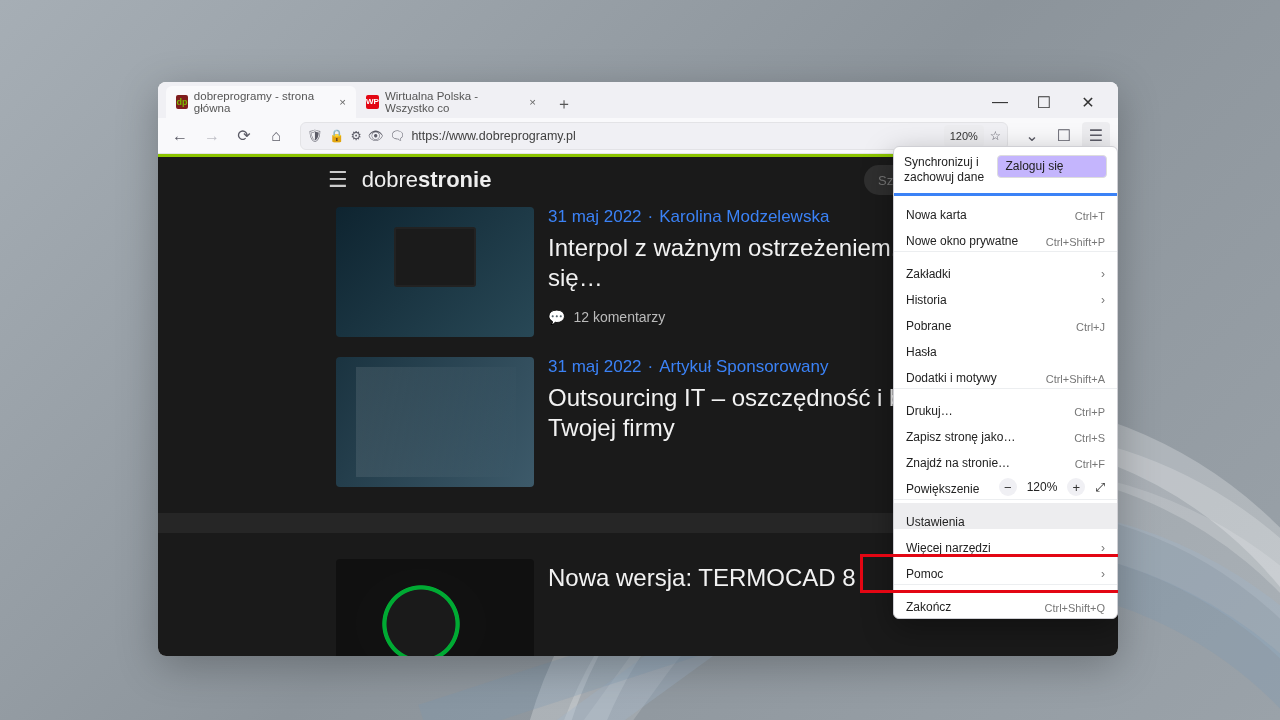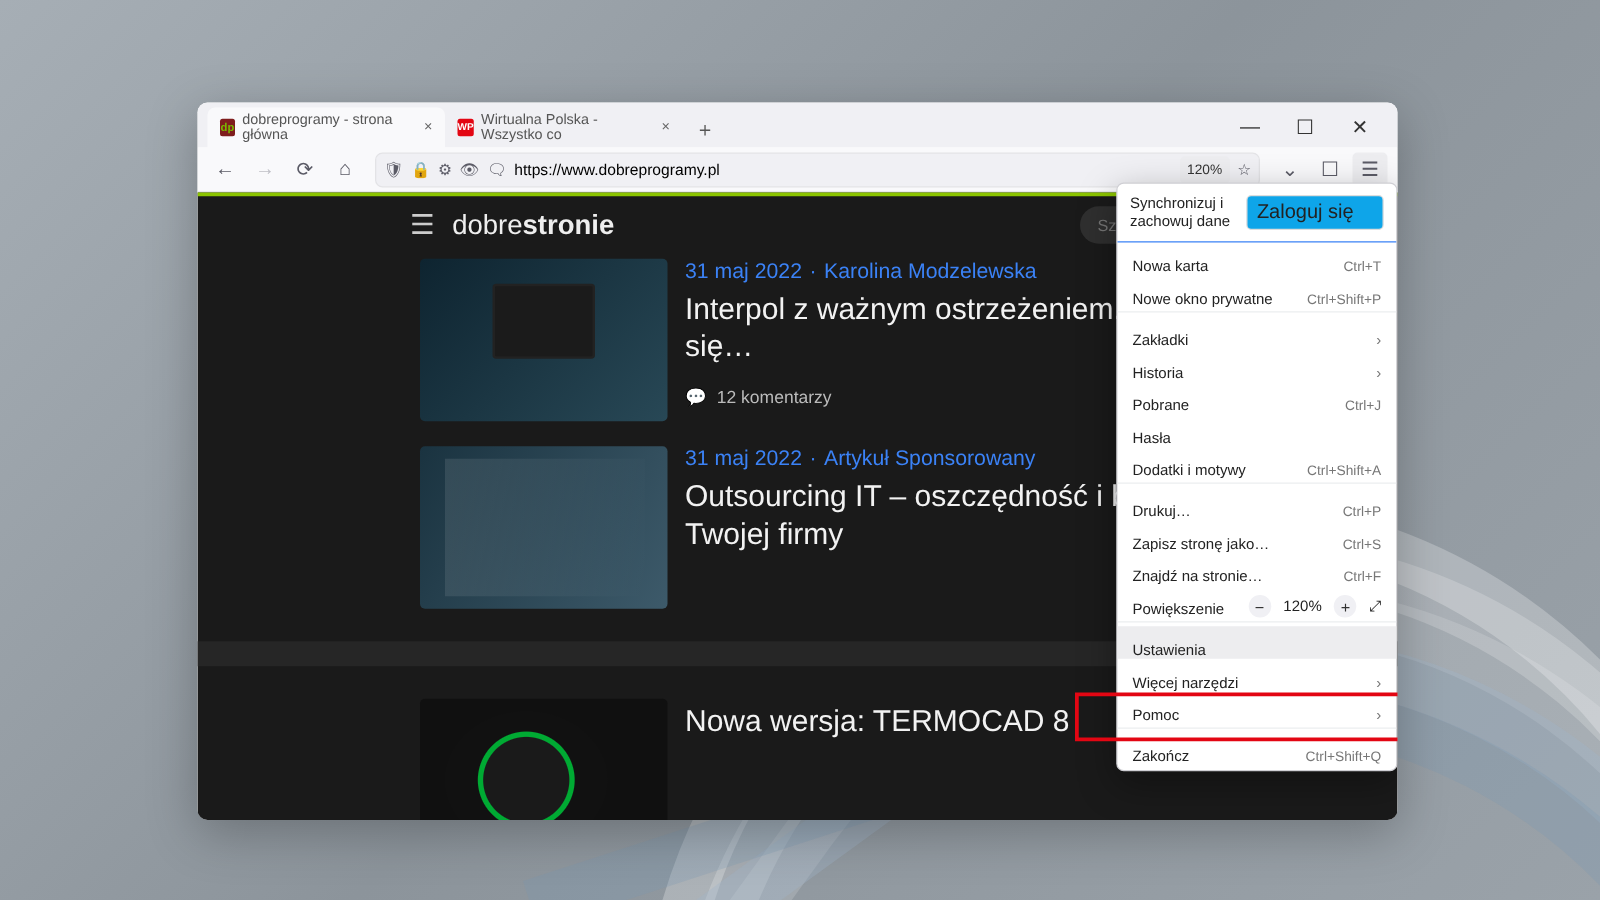--- a/index.html
+++ b/index.html
@@ -28,21 +28,21 @@
   .tab.active{background:#f9f9fb}
   .tab .fav{width:14px;height:14px;display:inline-block}
   .tab .close{margin-left:4px;color:#666}
   .newtab{width:28px;height:28px;display:flex;align-items:center;justify-content:center;font-size:16px;color:#555;margin-left:4px}
   .wincontrols{margin-left:auto;display:flex}
   .wc{width:44px;height:32px;display:flex;align-items:center;justify-content:center;color:#333}
   
   .toolbar{height:36px;background:#f9f9fb;display:flex;align-items:center;padding:0 8px;gap:4px;border-bottom:1px solid #e3e3e6}
   .tbtn{width:28px;height:28px;display:flex;align-items:center;justify-content:center;color:#5b5b66;border-radius:4px}
   .urlbar{flex:1;height:28px;margin:0 6px;background:#f0f0f4;border:1px solid #e3e3e6;border-radius:6px;display:flex;align-items:center;padding:0 6px;gap:6px;font-size:12.5px;color:#5b5b66}
-  .urlbar .addr{color:#000000}
+  .urlbar .addr{color:#404040}
   .zoom-badge{height:22px;padding:0 6px;background:#ededf0;border-radius:4px;display:flex;align-items:center;font-size:11px;color:#333}
   
   .content{position:absolute;top:72px;left:0;right:0;bottom:0;background:#1a1a1a;color:#eee}
   .greenbar{height:3px;background:#8bc400}
   .header{height:46px;display:flex;align-items:center;padding:0 16px 0 170px;gap:14px}
   .ham{font-size:22px;color:#ccc}
   .logo{font-size:22px;font-weight:300;color:#eee}
   .logo b{font-weight:600}
   .search{margin-left:auto;display:flex;align-items:center;background:#2f2f2f;border-radius:18px;height:30px;padding:0 14px;width:192px;gap:8px}
   .search input{background:transparent;border:none;outline:none;color:#bbb;font-size:13px;width:100%}
@@ -61,23 +61,23 @@
   .title{font-size:24px;font-weight:500;line-height:1.25;color:#f2f2f2}
   .comments{margin-top:16px;font-size:14px;color:#bbb;display:flex;align-items:center;gap:8px}
   .divider{height:20px;background:#262626;margin:6px -10px 6px -178px}
 
   
   .menu{
     position:absolute; right:0; top:64px; width:225px; background:#fff;
     border:1px solid #cfcfd4; border-radius:6px; box-shadow:0 10px 30px rgba(0,0,0,.35);
     font-size:12px; color:#222; padding-bottom:4px;z-index:5;
   }
-  .menu .sync{display:flex;align-items:center;padding:8px 10px;border-bottom:1px solid #3b82f6}
+  .menu .sync{display:flex;align-items:flex-start;padding:8px 10px;border-bottom:3px solid #3b82f6}
   .menu .sync span{flex:1;line-height:1.25}
-  .menu .loginbtn{background:#0ea5e9;border:1px solid #ddd;border-radius:4px;padding:3px 8px;font-size:16px}
+  .menu .loginbtn{background:#c4b5fd;border:1px solid #ddd;border-radius:4px;padding:3px 8px;font-size:12px}
   .mrow{height:26px;display:flex;align-items:flex-end;padding:0 12px;cursor:default}
   .mrow .k{margin-left:auto;color:#777;font-size:11px}
   .mrow .chev{margin-left:auto;color:#777}
   .msep{height:1px;background:#eceef0;margin:3px 0}
   .mrow.zoomrow .zctl{margin-left:auto;display:flex;align-items:center;gap:10px}
   .mrow.zoomrow .zb{width:18px;height:18px;border-radius:50%;background:#f0f0f4;display:flex;align-items:center;justify-content:center;font-size:13px;color:#333}
   .mrow.highlighted{background:#ededef}
   
   .redbox{position:absolute;right:-14px;top:472px;width:272px;height:39px;border:3px solid #e30613;pointer-events:none;z-index:6}
 </style>

